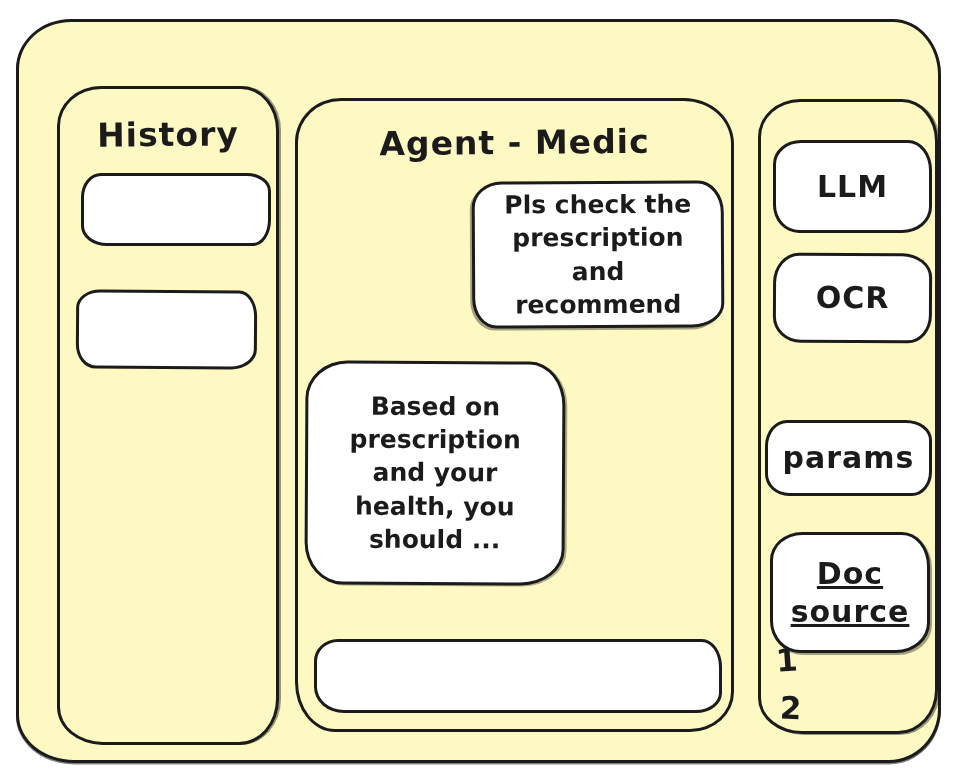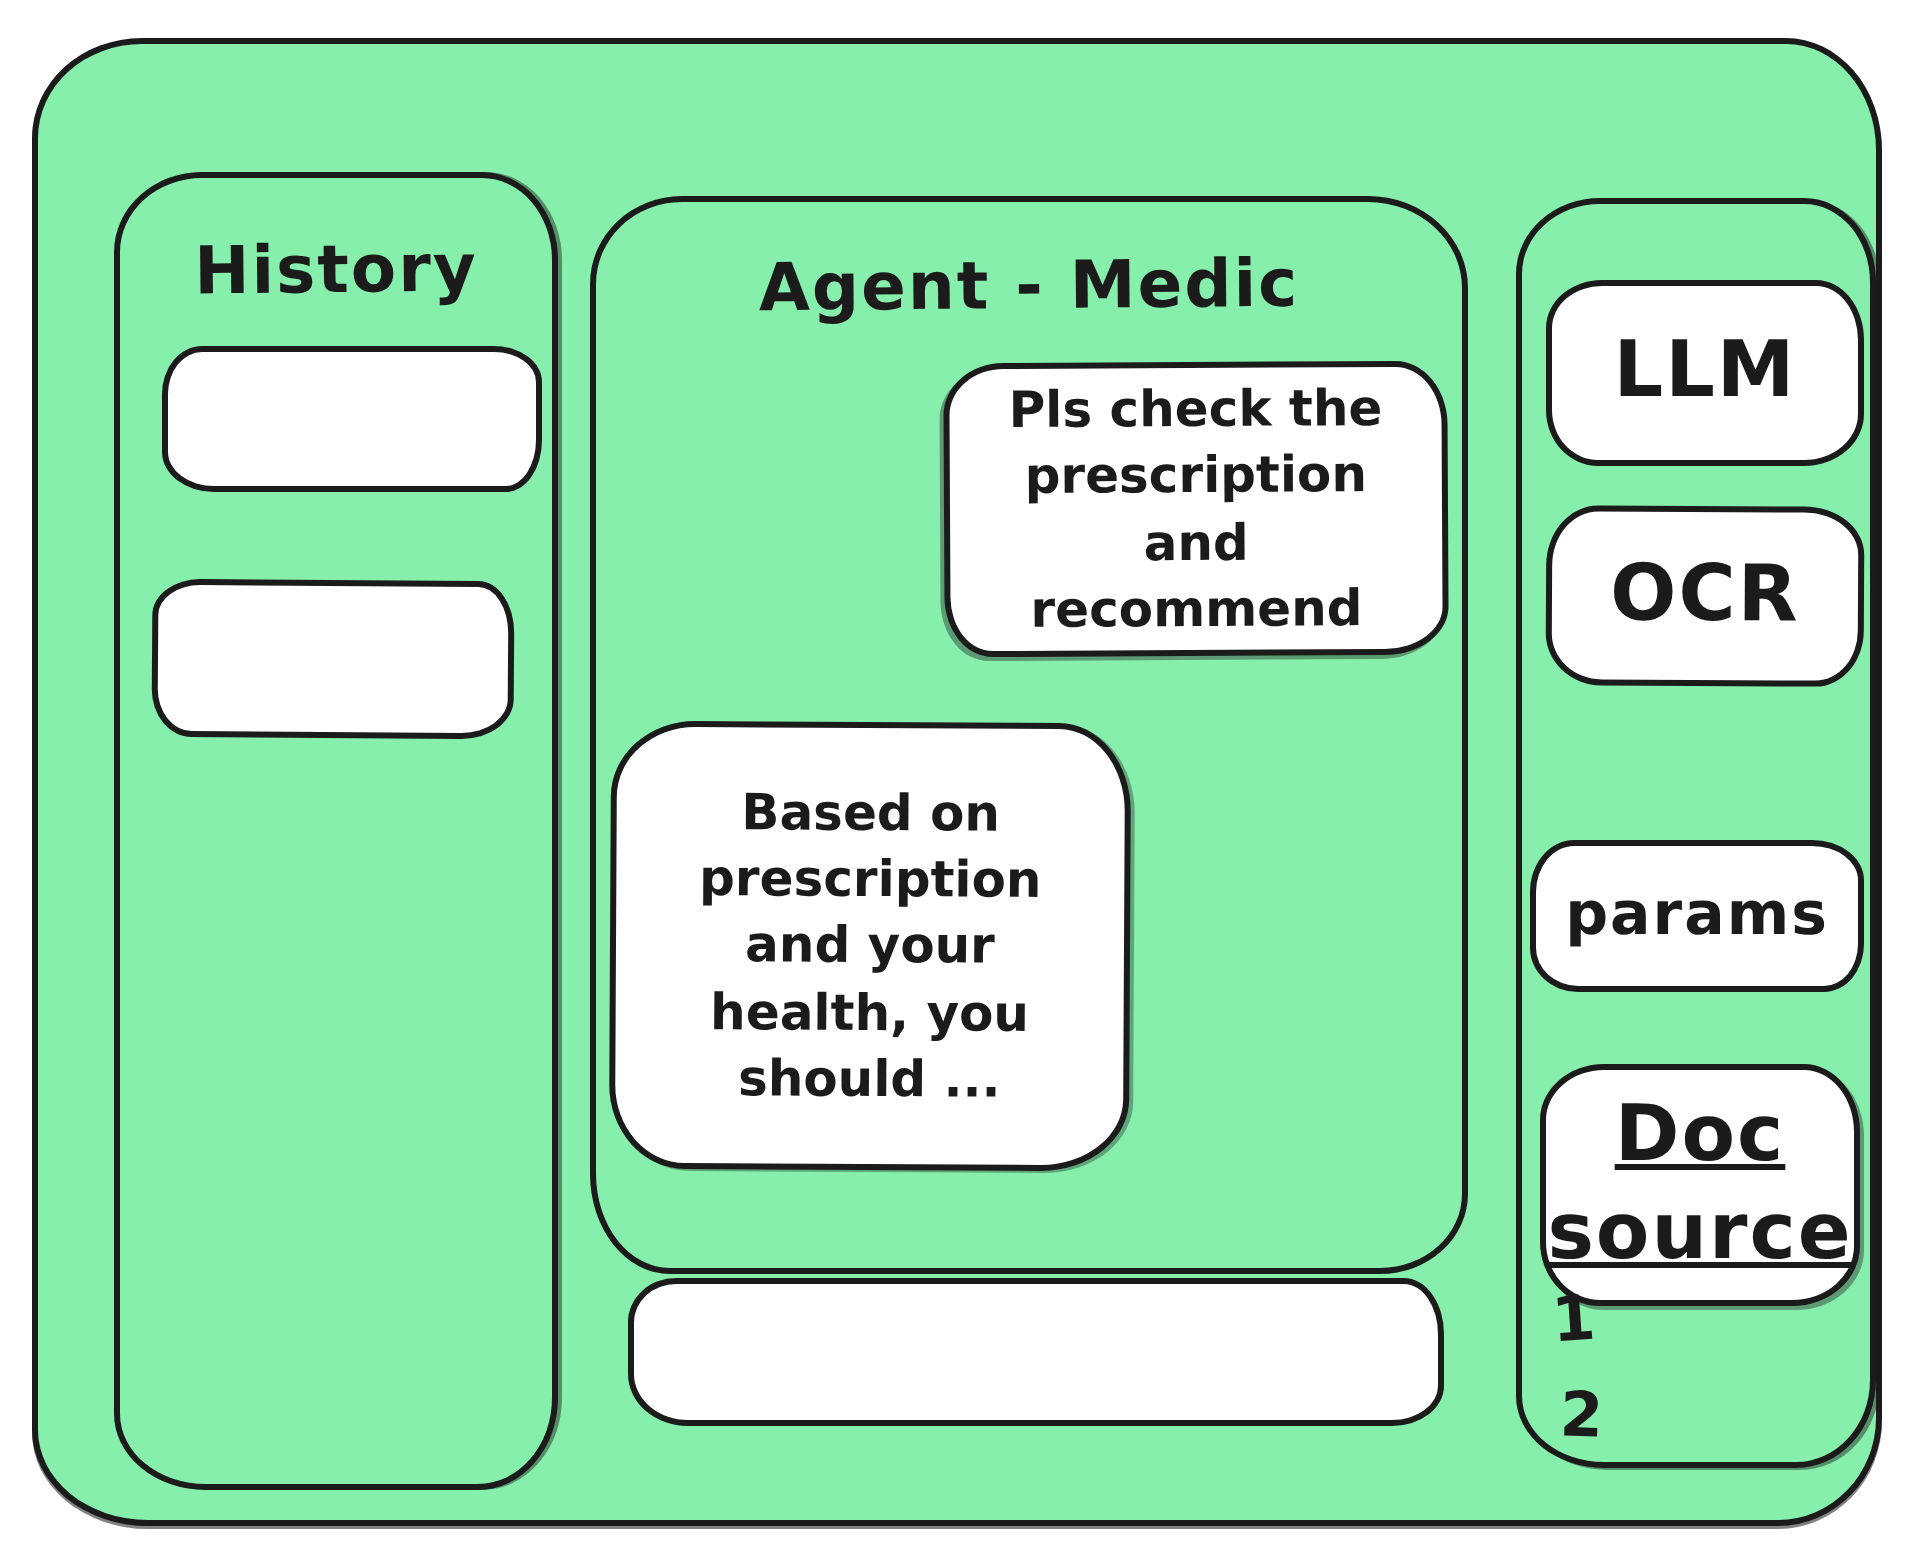--- a/index.html
+++ b/index.html
@@ -12,21 +12,21 @@
   }
   .canvas {
     position: relative;
     width: 957px; height: 777px;
     background: #ffffff;
   }
   
   .sketch {
     position: absolute;
     border: 3px solid #1b1b1b;
-    background: #86efac;
+    background: #fef9c3;
   }
 
   
   .window {
     left: 16px; top: 19px;
     width: 925px; height: 744px;
     border-width: 3.5px;
     border-radius: 55px 48px 52px 58px / 50px 56px 54px 48px;
     box-shadow: 0 1.5px 0 0 rgba(27,27,27,0.55);
   }
@@ -59,21 +59,21 @@
   .history-item.two {
     left: 16px; top: 201px;
     width: 181px; height: 79px;
     border-radius: 24px 18px 26px 20px / 18px 26px 20px 24px;
     transform: rotate(0.4deg);
   }
 
   
   .chat-panel {
     left: 276px; top: 76px;
-    width: 439px; height: 539px;
+    width: 439px; height: 634px;
     border-radius: 46px 50px 44px 40px / 44px 46px 40px 50px;
   }
   .chat-title {
     margin-top: 22px;
     text-align: center;
     font-size: 33px;
     font-weight: 700;
     letter-spacing: 1px;
     transform: rotate(-0.5deg);
   }
@@ -128,21 +128,21 @@
   }
   .tool-button {
     position: absolute;
     border: 3px solid #1b1b1b;
     background: #ffffff;
     display: flex;
     align-items: center;
     justify-content: center;
     text-align: center;
     font-family: inherit;
-    font-size: 39px;
+    font-size: 30px;
     font-weight: 700;
     letter-spacing: 1px;
     color: #1b1b1b;
     line-height: 1.25;
     cursor: pointer;
   }
   .tool-button.llm {
     left: 12px; top: 38px;
     width: 159px; height: 93px;
     border-radius: 28px 24px 30px 26px / 24px 30px 26px 28px;

